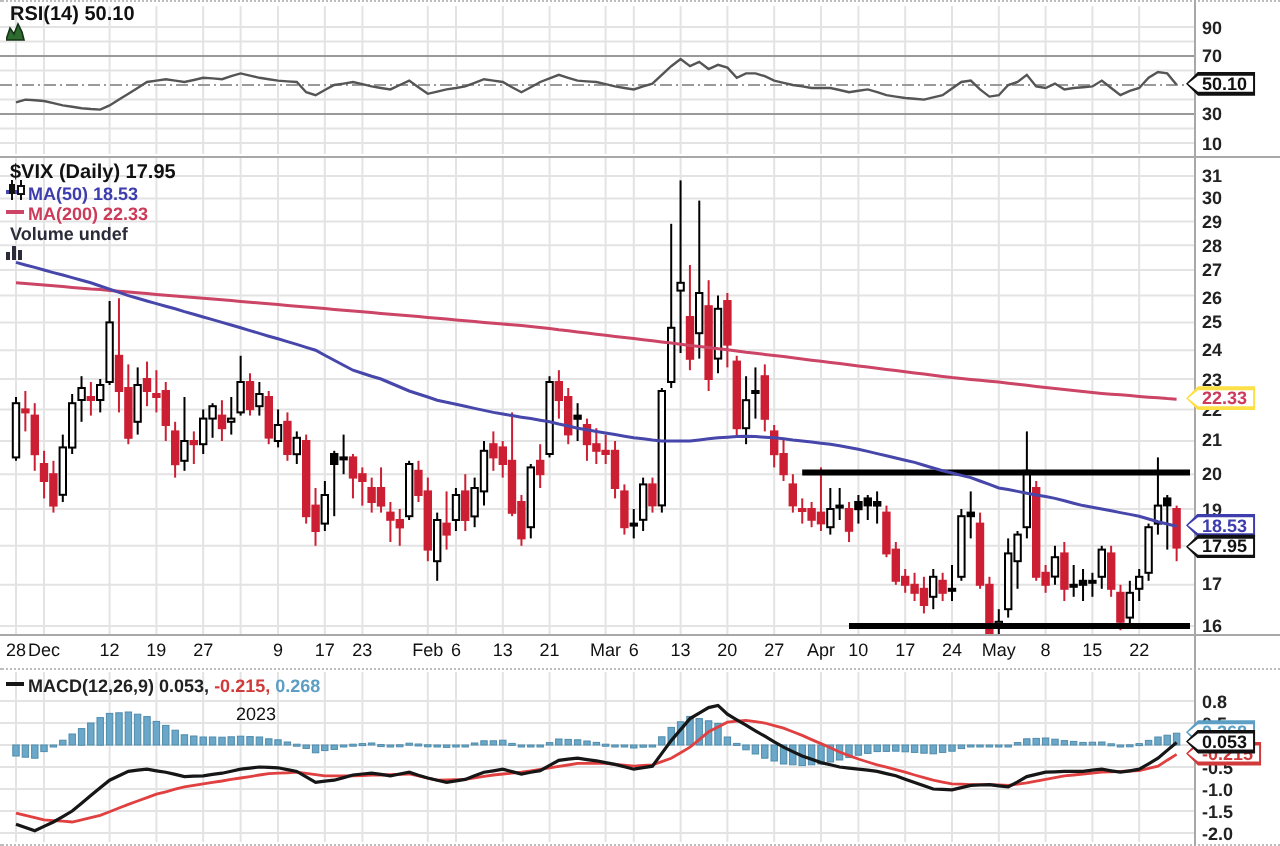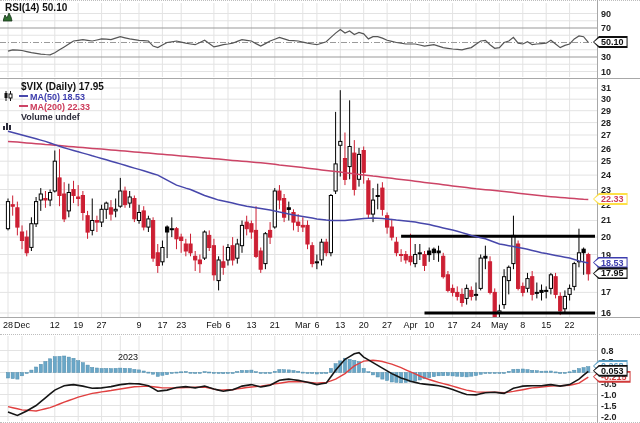--- a/index.html
+++ b/index.html
@@ -10,21 +10,21 @@
   .sep.dot{border-top:1px dotted #bdbdbd;}
   #axis-vline{position:absolute;top:0;left:597px;width:1px;height:423px;background:#a8a8a8;}
   .ylab{position:absolute;left:601px;font-size:9px;font-weight:bold;color:#222;line-height:10px;}
   .xlab{position:absolute;top:320px;font-size:9px;color:#111;transform:translateX(-50%);white-space:nowrap;line-height:11px;}
   .xlab.b{font-weight:normal;}
   .tag{position:absolute;left:593px;padding:1px;z-index:5;
     clip-path:polygon(0 50%,6px 0,100% 0,100% 100%,6px 100%);}
   .tag>span{display:block;background:#fff;font-size:9px;font-weight:bold;line-height:10px;
     padding:0 3px 0 7px;clip-path:polygon(0 50%,5px 1px,100% 1px,100% calc(100% - 1px),5px calc(100% - 1px));}
   .legend{position:absolute;z-index:4;}
-  .lrow{line-height:10px;white-space:nowrap;margin-left:16px;}
+  .lrow{line-height:10px;white-space:nowrap;}
   .licon{display:inline-block;vertical-align:-1px;margin-right:2px;}
   .swatch{display:inline-block;width:9px;height:0;border-top:2px solid #000;vertical-align:3px;margin-right:2px;}
   #legend-rsi{top:2px;left:3px;font-size:10px;font-weight:bold;color:#111;}
   #legend-main{top:81px;left:3px;}
   #legend-main .t1{font-size:10px;font-weight:bold;color:#111;line-height:11px;}
   #legend-main .r50{font-size:9px;font-weight:bold;color:#3d3dae;}
   #legend-main .r200{font-size:9px;font-weight:bold;color:#cc3b5a;}
   #legend-main .rvol{font-size:9px;font-weight:bold;color:#2b2b3a;}
   #legend-macd{top:338px;left:3px;font-size:9px;font-weight:bold;}
   #legend-macd .p0{color:#222;}
@@ -559,20 +559,25 @@
     </div>
     <div class="lrow r50"><span class="swatch" style="border-color:#4747ab"></span><span>MA(50) 18.53</span></div>
     <div class="lrow r200"><span class="swatch" style="border-color:#cc4466"></span><span>MA(200) 22.33</span></div>
     <div class="lrow rvol"><span class="licon"><svg width="9" height="9">
             <rect x="0" y="5" width="2" height="4" fill="#2b2b3a"></rect>
             <rect x="3" y="2" width="2" height="7" fill="#2b2b3a"></rect>
             <rect x="6" y="4" width="2" height="5" fill="#2b2b3a"></rect>
           </svg></span><span>Volume undef</span></div>
   </div>
 
+  <div class="legend" id="legend-macd">
+    <span class="swatch" style="border-color:#161616"></span><span class="p0">MACD(12,26,9) 0.053,</span>
+    <span class="p1">-0.215,</span>
+    <span class="p2">0.268</span>
+  </div>
 
 <div class="ylab" style="top: 8.5px;">90</div>
     <div class="ylab" style="top: 23px;">70</div>
     <div class="ylab" style="top: 37.5px;">50</div>
     <div class="ylab" style="top: 52px;">30</div>
     <div class="ylab" style="top: 66.5px;">10</div>
     <div class="ylab" style="top: 83px;">31</div>
     <div class="ylab" style="top: 94.1547px;">30</div>
     <div class="ylab" style="top: 105.688px;">29</div>
     <div class="ylab" style="top: 117.625px;">28</div>

